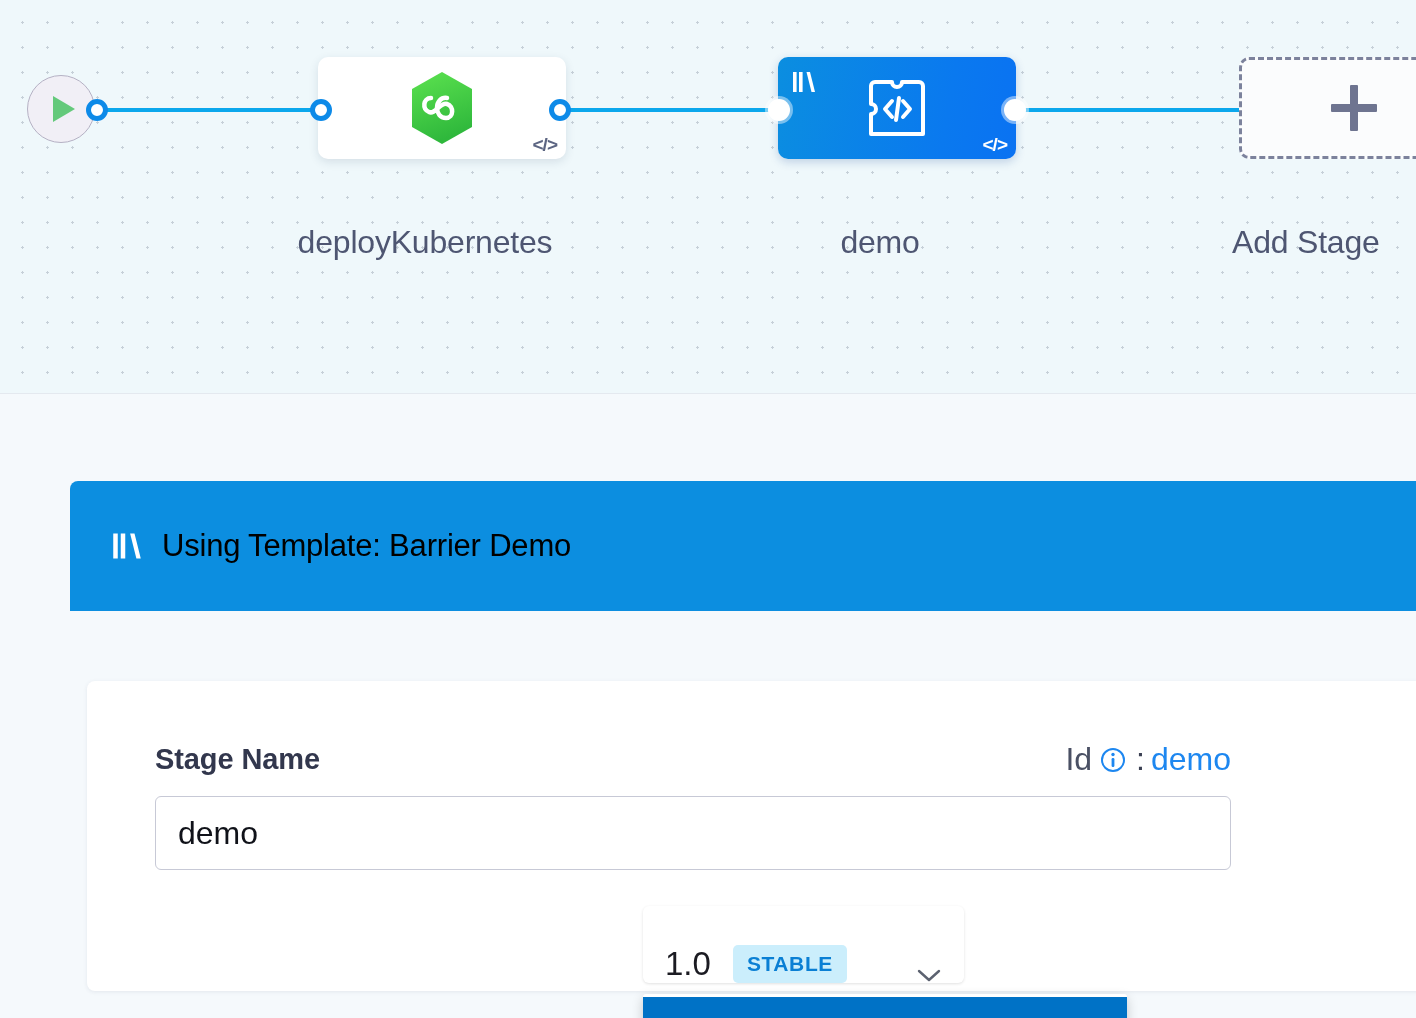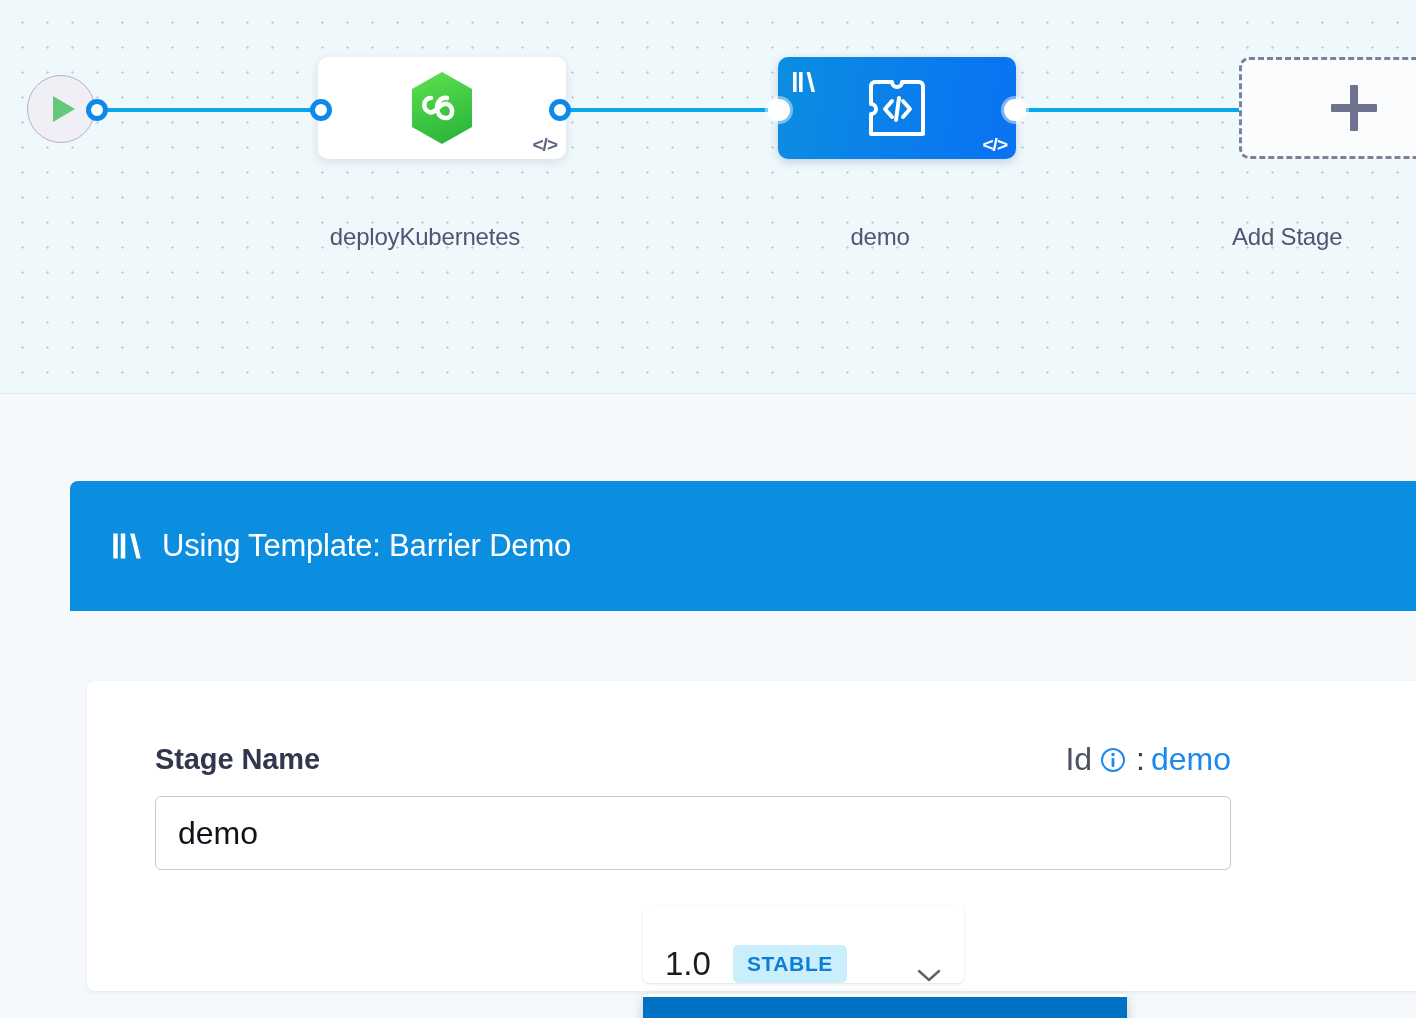--- a/index.html
+++ b/index.html
@@ -152,21 +152,21 @@
     position: absolute;
     background: #6e7490;
     border-radius: 1px;
   }
   .plus-icon::before { left: 0; top: 19px; width: 46px; height: 8px; }
   .plus-icon::after  { top: 0; left: 19px; height: 46px; width: 8px; }
 
   
   .node-label {
     position: absolute;
-    font-size: 24px;
+    font-size: 32px;
     color: #4e5672;
     text-align: center;
     line-height: 1.28;
     letter-spacing: -0.2px;
   }
   .label-k8s  { left: 280px; top: 222px; width: 290px; }
   .label-demo { left: 780px; top: 222px; width: 200px; }
   .label-add  { left: 1232px;top: 222px; width: 260px; text-align: left; }
 
   
@@ -187,21 +187,21 @@
     align-items: center;
     padding-left: 42px;
     box-sizing: border-box;
   }
   .banner-tpl-icon {
     width: 30px; height: 28px;
     margin-right: 20px;
     flex: none;
   }
   .banner-text {
-    color: #ffffff;
+    color: #000000;
     font-size: 31px;
     letter-spacing: -0.2px;
     white-space: nowrap;
   }
 
   
   .version-select {
     position: absolute;
     left: 643px; top: 512px;
     width: 321px; height: 77px;

